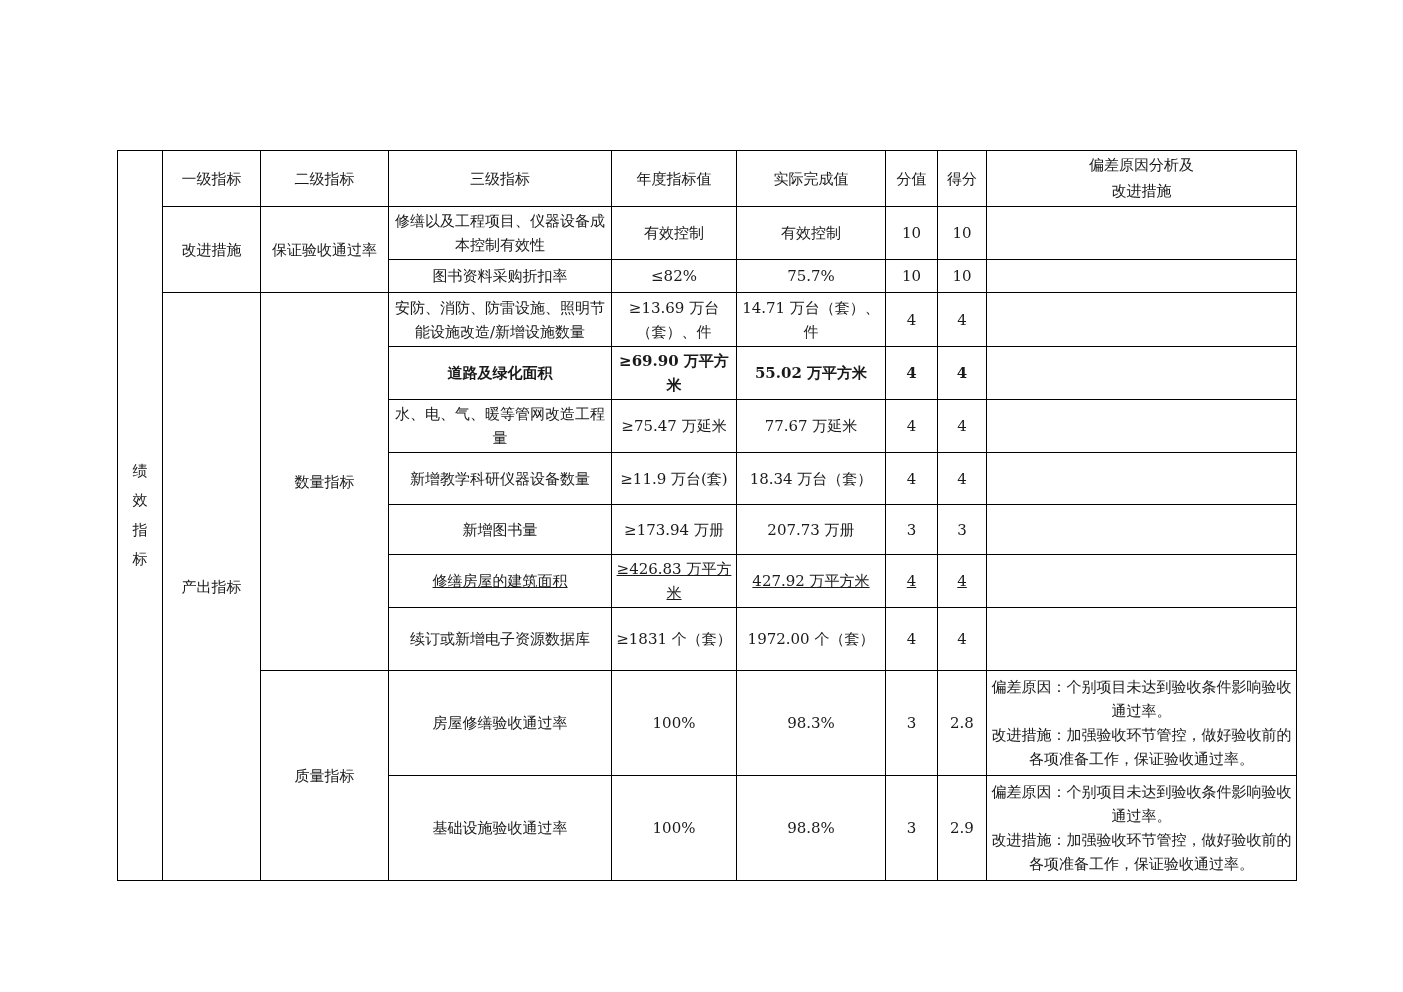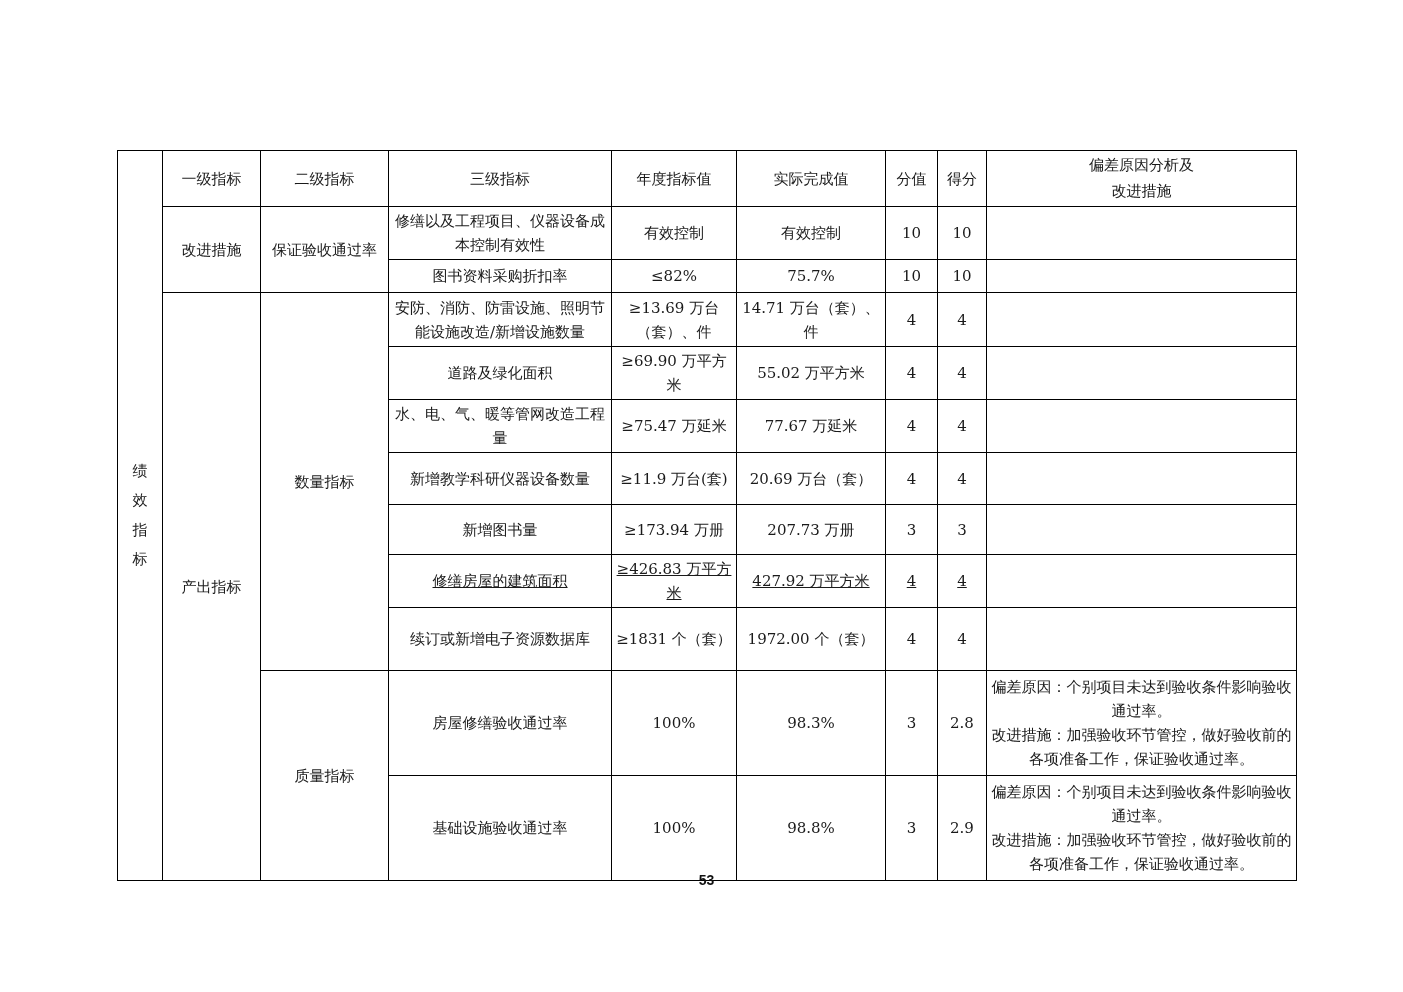--- a/index.html
+++ b/index.html
@@ -127,42 +127,42 @@
       <td rowspan="9">产出指标</td>
       <td rowspan="7">数量指标</td>
       <td class="left-cell">安防、消防、防雷设施、照明节能设施改造/新增设施数量</td>
       <td>≥13.69 万台（套）、件</td>
       <td>14.71 万台（套）、件</td>
       <td>4</td>
       <td>4</td>
       <td class="dev-cell"></td>
     </tr>
 
-    <tr style="height:51px;">
+    <tr style="height:51px;font-weight:bold;">
       <td class="left-cell">道路及绿化面积</td>
       <td>≥69.90 万平方米</td>
       <td>55.02 万平方米</td>
       <td>4</td>
       <td>4</td>
       <td class="dev-cell"></td>
     </tr>
 
     <tr style="height:50px;">
       <td class="left-cell">水、电、气、暖等管网改造工程量</td>
       <td>≥75.47 万延米</td>
       <td>77.67 万延米</td>
       <td>4</td>
       <td>4</td>
       <td class="dev-cell"></td>
     </tr>
 
     <tr style="height:52px;">
       <td class="left-cell">新增教学科研仪器设备数量</td>
       <td>≥11.9 万台(套)</td>
-      <td>20.69 万台（套）</td>
+      <td>18.34 万台（套）</td>
       <td>4</td>
       <td>4</td>
       <td class="dev-cell"></td>
     </tr>
 
     <tr style="height:50px;">
       <td class="left-cell">新增图书量</td>
       <td>≥173.94 万册</td>
       <td>207.73 万册</td>
       <td>3</td>
@@ -209,15 +209,14 @@
       <td>2.9</td>
       <td class="dev-cell">
         <div>偏差原因：个别项目未达到验收条件影响验收通过率。</div>
         <div>改进措施：加强验收环节管控，做好验收前的各项准备工作，保证验收通过率。</div>
       </td>
     </tr>
 
   </tbody>
     </table>
 
-  <div class="page-number">53</div>
 
 </div>
 
 </body></html>

